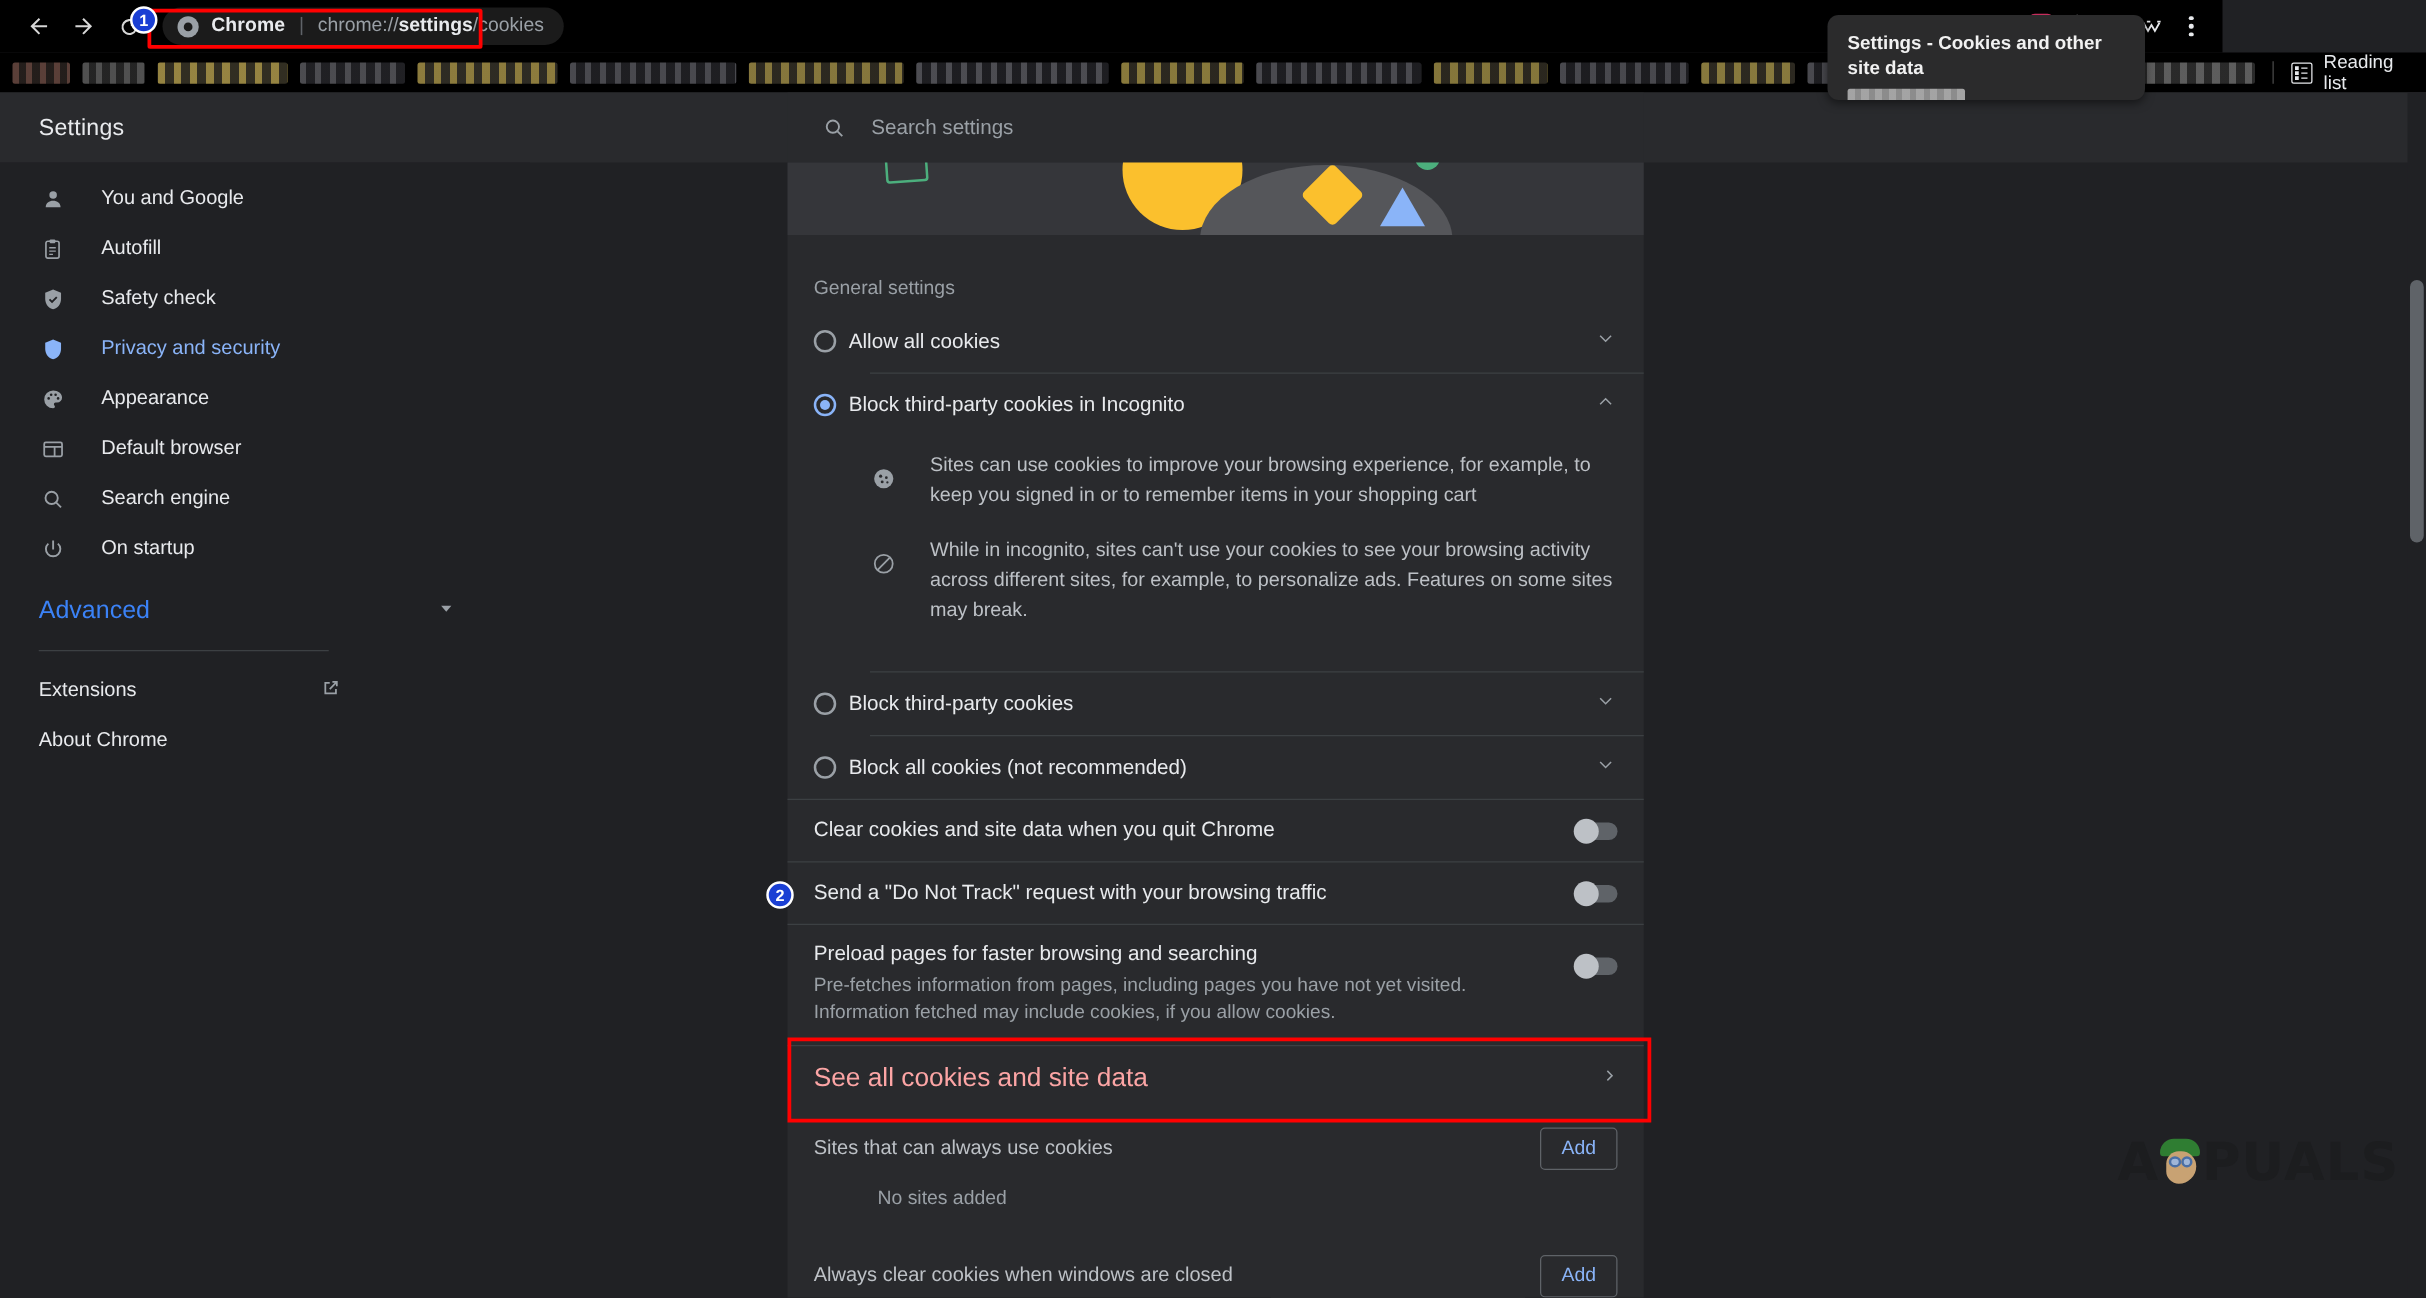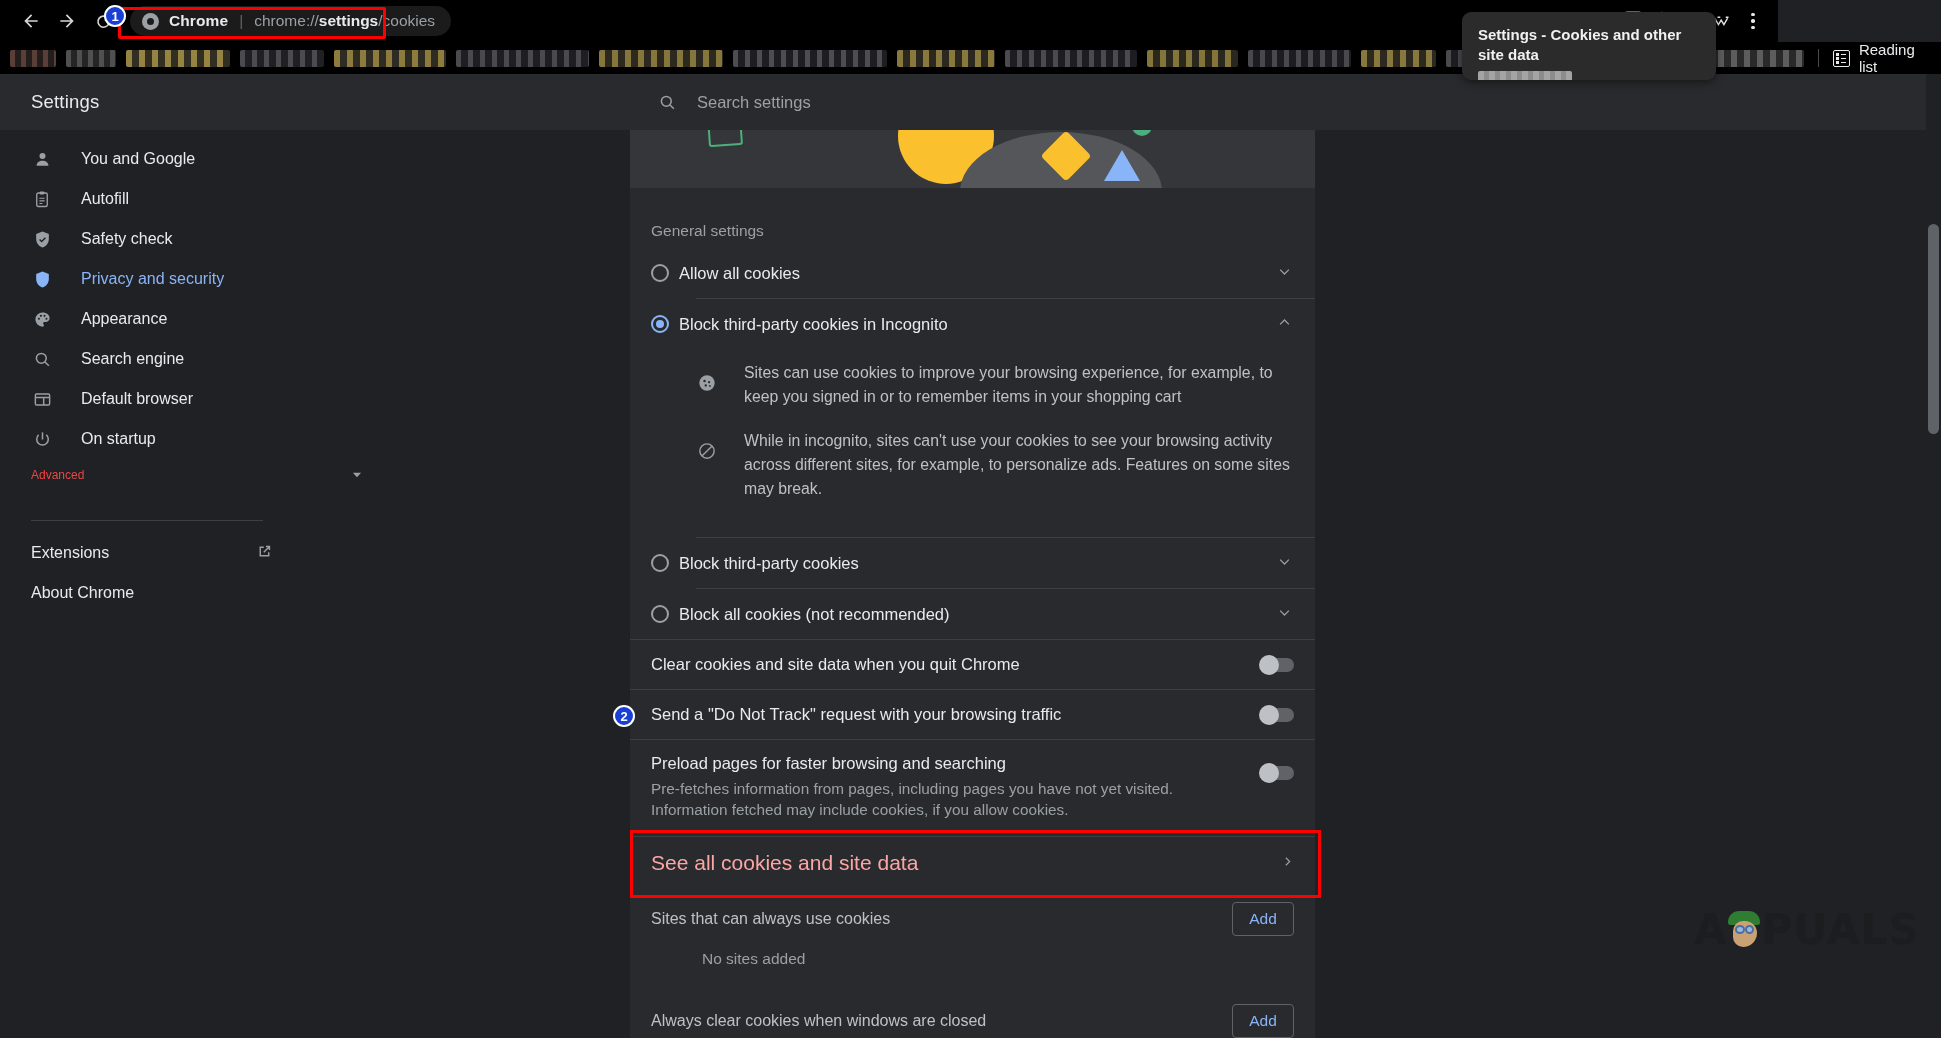--- a/index.html
+++ b/index.html
@@ -118,22 +118,22 @@
   .sidebar { position: absolute; top: 56px; left: 0; width: 424px; height: 908px; background: #202124; }
   .side-item {
     display: flex; align-items: center; height: 40px; padding-left: 31px; gap: 28px;
     color: #e8eaed; font-size: 16px; border-radius: 0 20px 20px 0; margin-bottom: 0;
   }
   .side-item .ico { width: 22px; display: flex; align-items: center; justify-content: center; color: #9aa0a6; }
   .side-item.active { color: #8ab4f8; }
   .side-item.active .ico { color: #8ab4f8; }
   .side-spacer { height: 9px; }
   .side-advanced {
-    display: flex; align-items: flex-start; height: 40px; padding-left: 31px;
-    color: #ef4444; font-size: 12px; justify-content: space-between; padding-right: 60px;
+    display: flex; align-items: center; height: 40px; padding-left: 31px;
+    color: #3b82f6; font-size: 20px; justify-content: space-between; padding-right: 60px;
   }
   .sep-line { height: 1px; background: #3c4043; margin: 12px 31px 12px 31px; width: 232px; }
   .side-foot {
     display: flex; align-items: center; height: 40px; padding-left: 31px;
     color: #e8eaed; font-size: 16px;
   }
   .side-foot .ext-link { margin-left: 147px; color: #9aa0a6; }
 
   
   .content { position: absolute; top: 56px; left: 630px; width: 685px; height: 908px; }
@@ -390,35 +390,35 @@
               <circle cx="14.5" cy="7.4" r="1.3" fill="#202124"></circle>
               <circle cx="17" cy="11" r="1.3" fill="#202124"></circle>
             </svg>
         </span>
         <span>Appearance</span>
       </div>
 
       <div class="side-item">
         <span class="ico">
           <svg width="19" height="19" viewBox="0 0 24 24">
+              <rect x="3" y="5" width="18" height="14" rx="1.6" stroke="currentColor" stroke-width="1.8" fill="none"></rect>
+              <path d="M3 9.5h18M13.5 9.5V19" stroke="currentColor" stroke-width="1.8"></path>
+            </svg>
+        </span>
+        <span>Default browser</span>
+      </div>
+
+      <div class="side-item">
+        <span class="ico">
+          <svg width="19" height="19" viewBox="0 0 24 24">
               <circle cx="10.5" cy="10.5" r="6.2" stroke="currentColor" stroke-width="1.9" fill="none"></circle>
               <path d="M15.2 15.2L20 20" stroke="currentColor" stroke-width="1.9"></path>
             </svg>
         </span>
         <span>Search engine</span>
-      </div>
-
-      <div class="side-item">
-        <span class="ico">
-          <svg width="19" height="19" viewBox="0 0 24 24">
-              <rect x="3" y="5" width="18" height="14" rx="1.6" stroke="currentColor" stroke-width="1.8" fill="none"></rect>
-              <path d="M3 9.5h18M13.5 9.5V19" stroke="currentColor" stroke-width="1.8"></path>
-            </svg>
-        </span>
-        <span>Default browser</span>
       </div>
 
       <div class="side-item">
         <span class="ico">
           <svg width="19" height="19" viewBox="0 0 24 24">
               <path d="M12 3v9" stroke="currentColor" stroke-width="1.9"></path>
               <path d="M7.2 6.2a7.3 7.3 0 1 0 9.6 0" stroke="currentColor" stroke-width="1.9" fill="none"></path>
             </svg>
         </span>
         <span>On startup</span>

